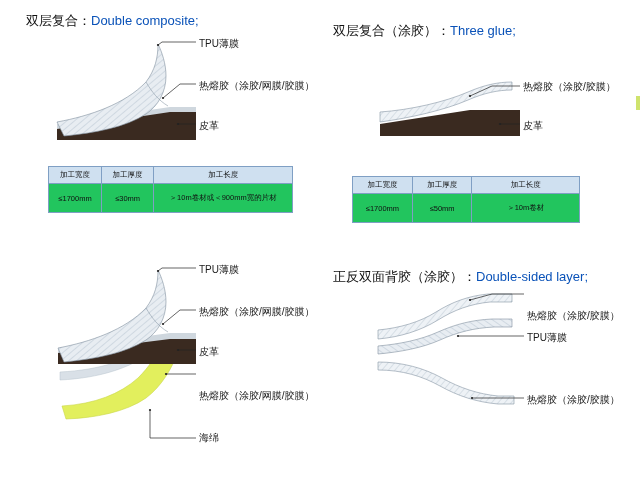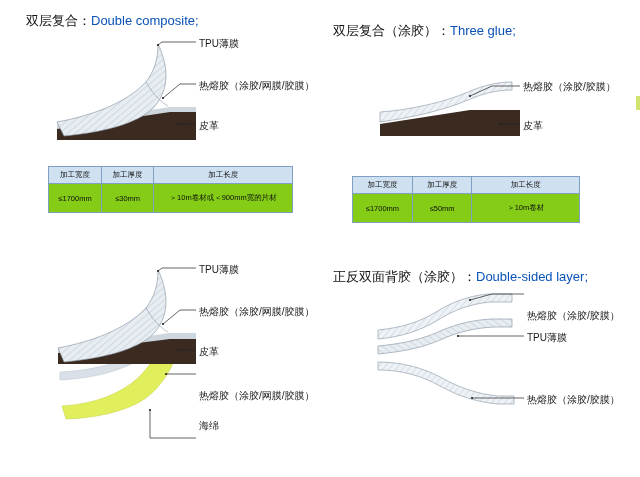--- a/index.html
+++ b/index.html
@@ -39,21 +39,21 @@
     font-size: 10px;
     color: #1a1a1a;
     white-space: nowrap;
     line-height: 1.1;
   }
   .spec-table {
     position: absolute;
     border-collapse: collapse;
     font-size: 7.5px;
     color: #111;
-    background: #84cc16;
+    background: #22c55e;
   }
   .spec-table td {
     border: 1px solid #7f9fc4;
     text-align: center;
     padding: 3px 2px;
     white-space: nowrap;
   }
   .spec-table tr.head td {
     background: #cfe0f0;
     font-weight: normal;
@@ -225,21 +225,21 @@
       <td>≤50mm</td>
       <td>＞10m卷材</td>
     </tr>
   </tbody>
     </table>
 
   <div class="label" style="left:199px; top:264px;">TPU薄膜</div>
   <div class="label" style="left:199px; top:306px;">热熔胶（涂胶/网膜/胶膜）</div>
   <div class="label" style="left:199px; top:346px;">皮革</div>
   <div class="label" style="left:199px; top:390px;">热熔胶（涂胶/网膜/胶膜）</div>
-  <div class="label" style="left:199px; top:420px;">海绵</div>
+  <div class="label" style="left:199px; top:432px;">海绵</div>
 
   <div class="panel" style="left:333px; top:268px;">
     <div class="panel-title">
       <span class="cn">正反双面背胶（涂胶）：</span><span class="en">Double-sided layer;</span>
     </div>
   </div>
   <div class="label" style="left:527px; top:310px;">热熔胶（涂胶/胶膜）</div>
   <div class="label" style="left:527px; top:332px;">TPU薄膜</div>
   <div class="label" style="left:527px; top:394px;">热熔胶（涂胶/胶膜）</div>
 

